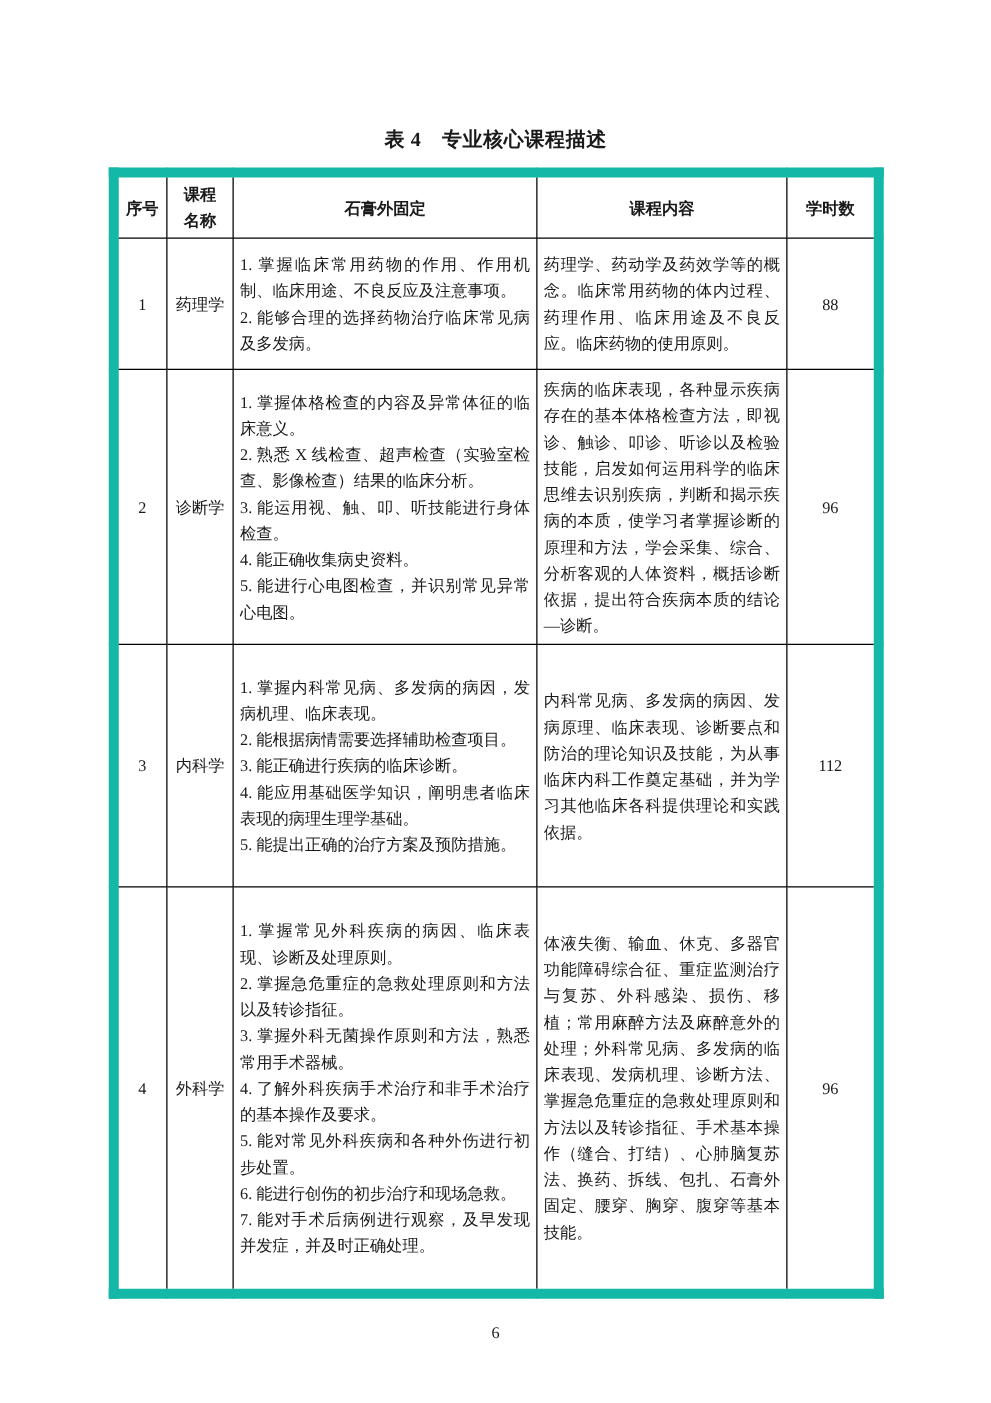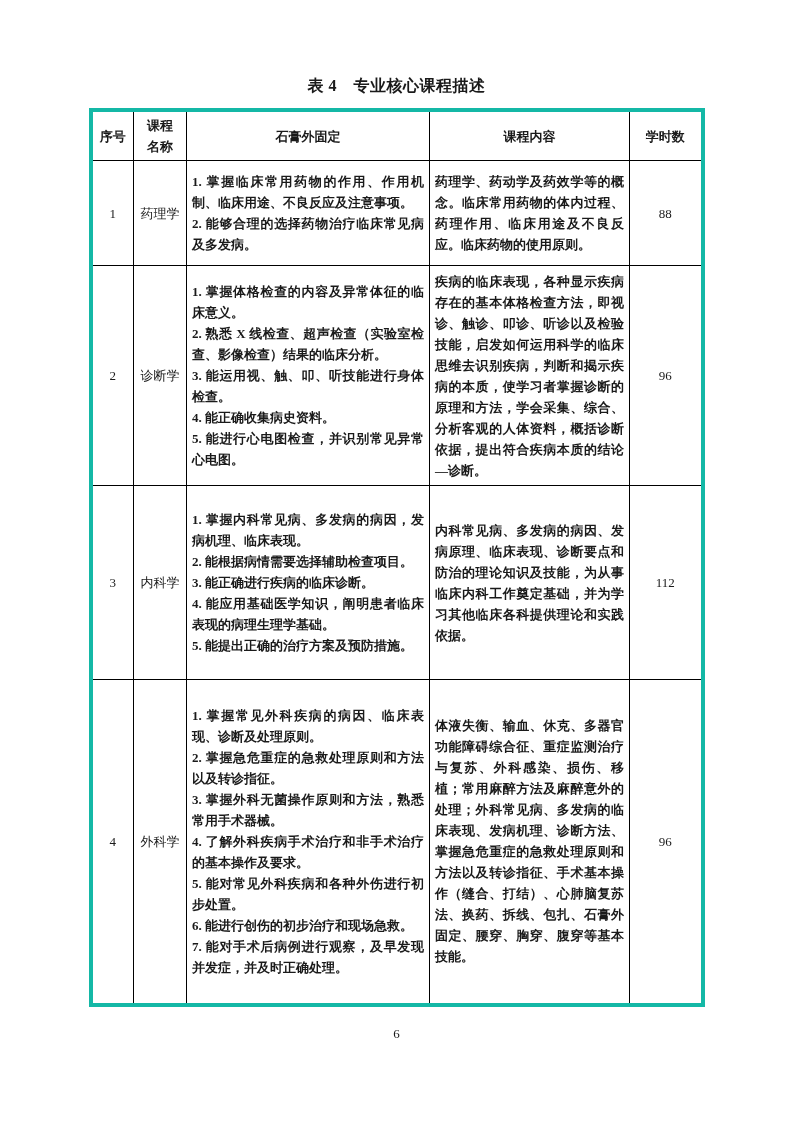--- a/index.html
+++ b/index.html
@@ -8,31 +8,31 @@
     background: #ffffff;
   }
   body {
     width: 793px;
     height: 1122px;
     position: relative;
     font-family: "Liberation Serif", "DejaVu Serif", serif;
     color: #1a1a1a;
   }
   .doc-title {
-    padding-top: 76px;
+    padding-top: 102px;
     text-align: center;
     font-size: 16px;
     font-weight: bold;
     letter-spacing: 0.5px;
   }
   table.course-table {
     width: 612px;
     margin: 11px auto 0 auto;
     border-collapse: collapse;
-    border: 4px solid #14b8a6;
+    border: 8px solid #14b8a6;
     table-layout: fixed;
   }
   table.course-table th,
   table.course-table td {
     border: 1.2px solid #000;
     font-size: 13px;
     line-height: 21px;
     padding: 3px 5px;
     vertical-align: middle;
     box-sizing: border-box;
@@ -55,21 +55,20 @@
   tr.row-3 { height: 194px; }
   tr.row-4 { height: 325px; }
 
   td.cell-no, td.cell-name, td.cell-hours {
     text-align: center;
   }
   td.cell-obj, td.cell-cont {
     text-align: justify;
     white-space: pre-line;
     padding: 4px 6px;
-    font-weight: bold;
   }
   .page-footer {
     margin-top: 19px;
     text-align: center;
     font-size: 13px;
   }
 </style>
 </head>
 <body>
 

